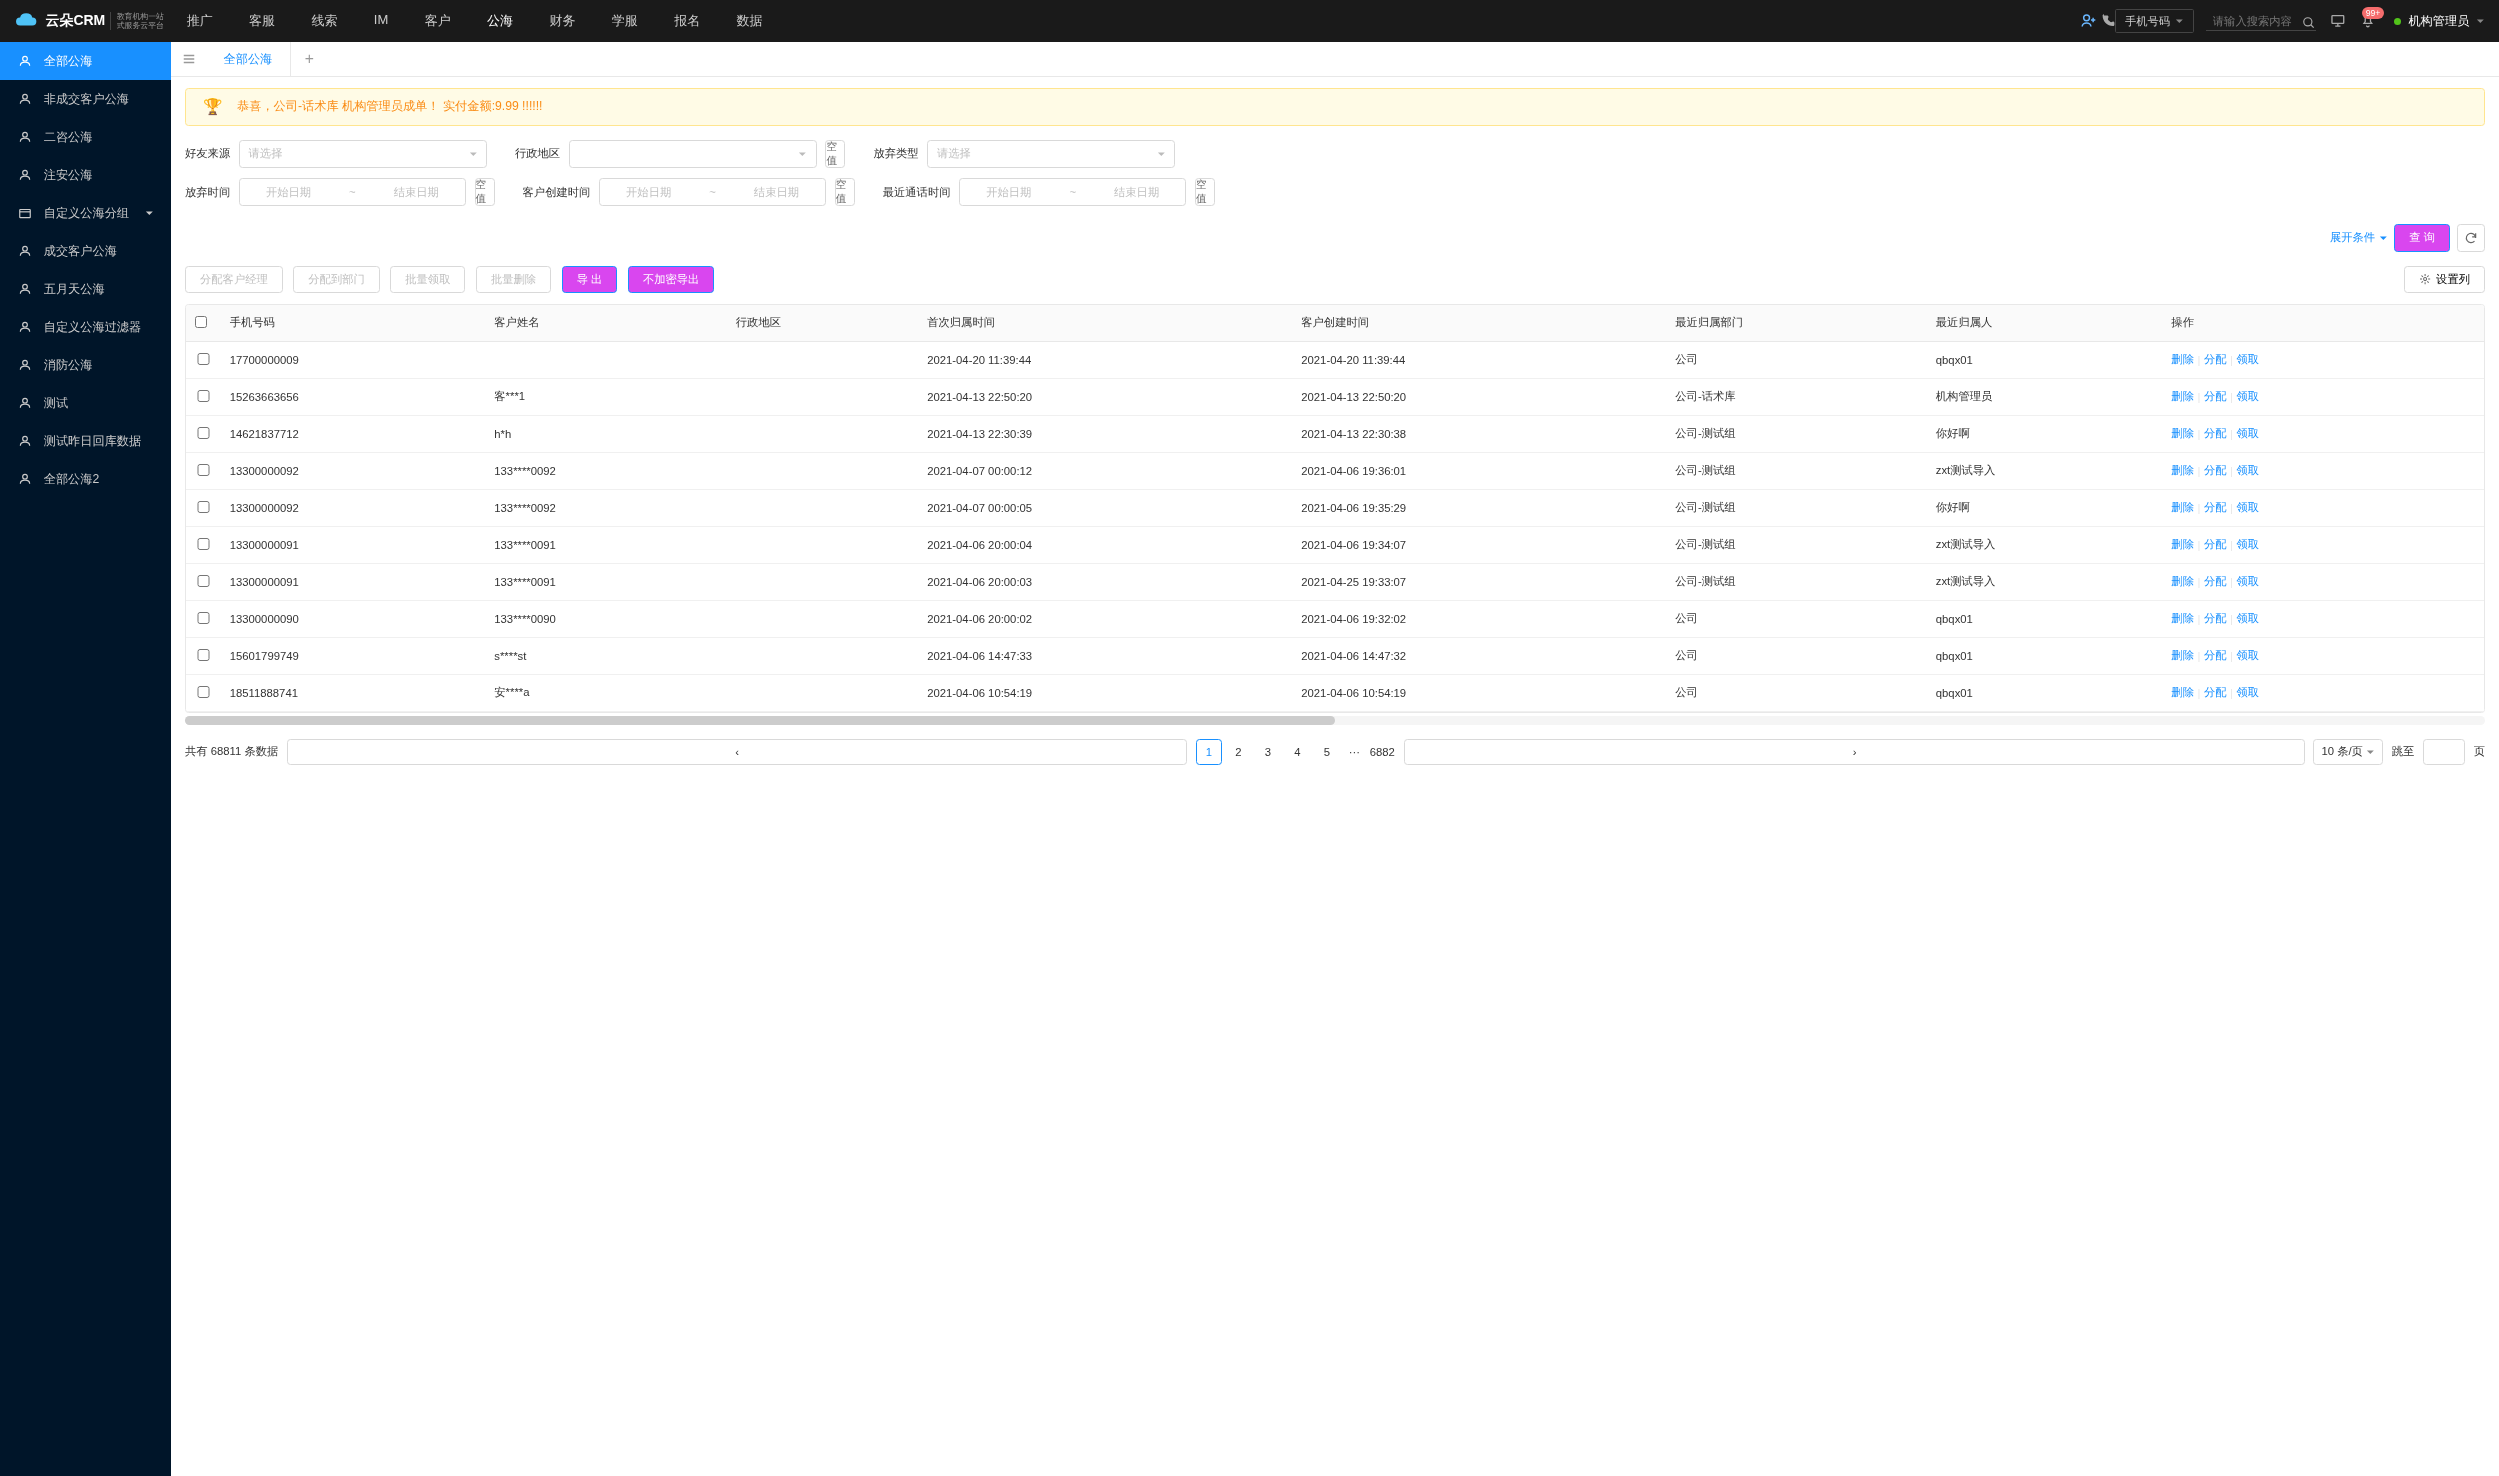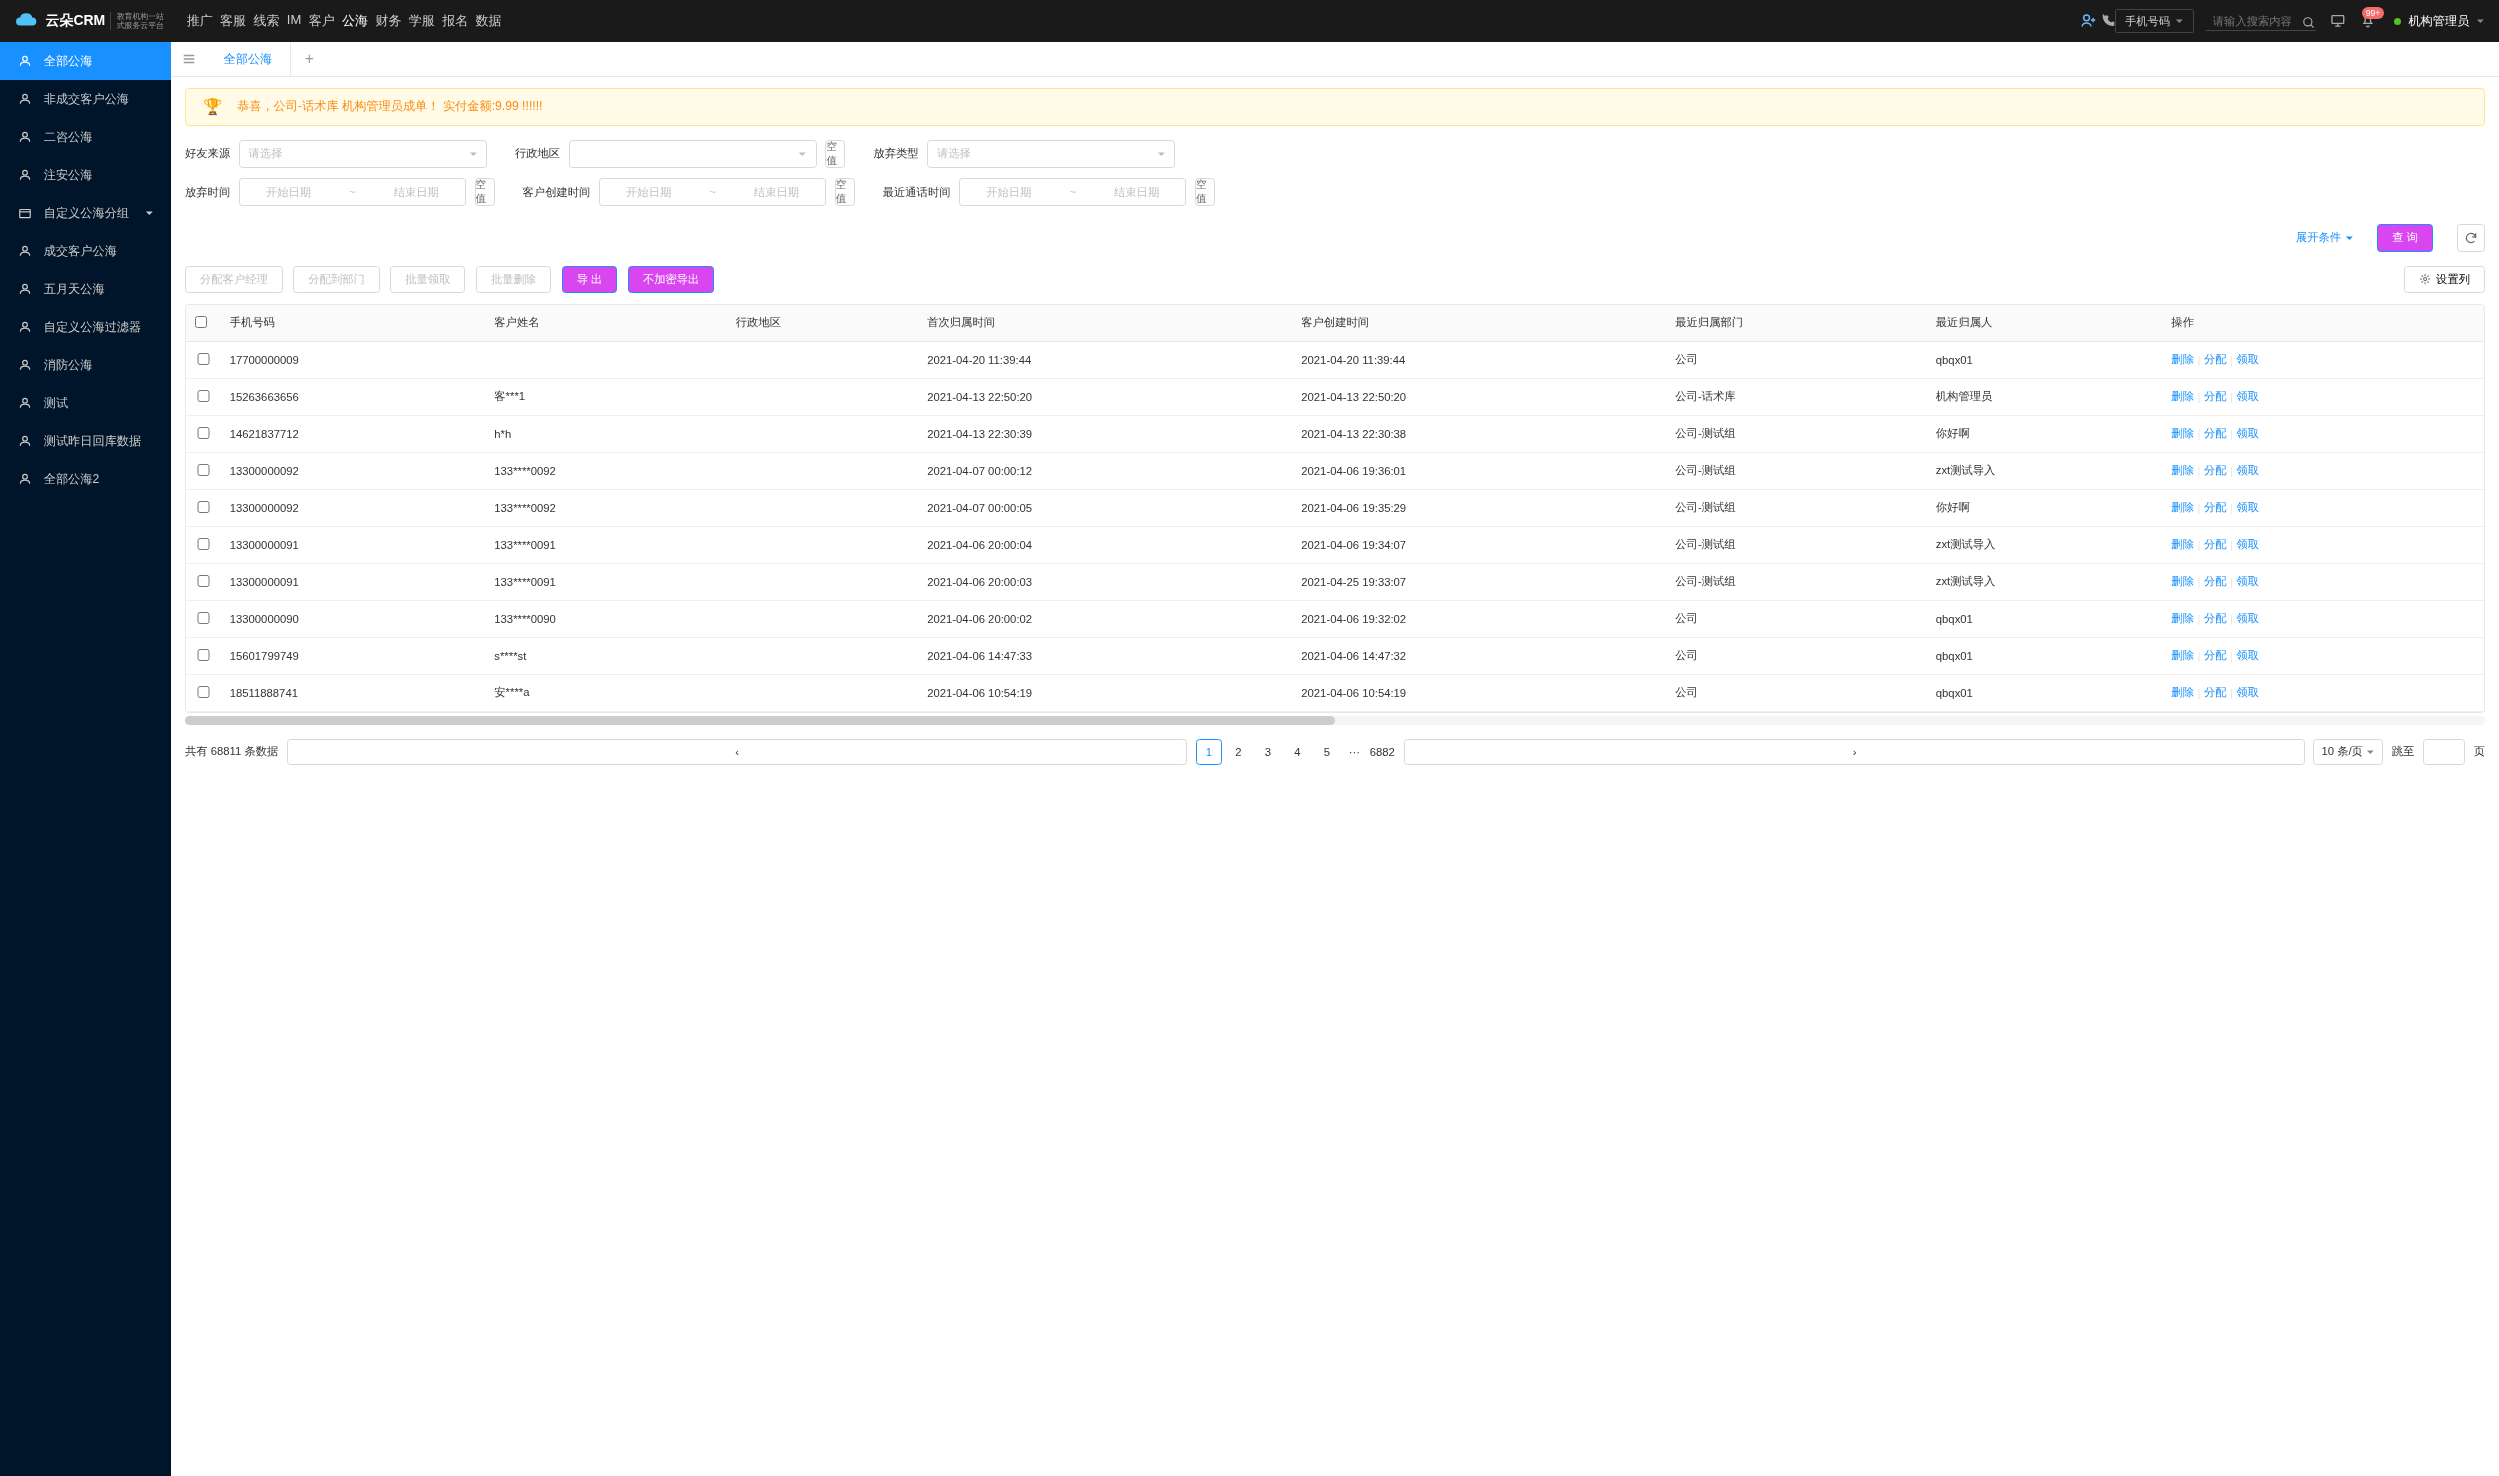--- a/index.html
+++ b/index.html
@@ -4,21 +4,21 @@
   <style>
     * { margin: 0; padding: 0; box-sizing: border-box; }
     body { font-family: -apple-system, "PingFang SC", "Microsoft YaHei", sans-serif; font-size: 12.2px; color: #333; background: #f5f5f5; }
     
     .header { height: 42px; background: #1a1a1a; display: flex; align-items: center; padding: 4px 14px; color: #fff; }
     .logo { display: flex; align-items: center; margin-right: 21px; }
     .logo-icon { width: 24.4px; height: 21px; margin-right: 7px; }
     .logo-text { font-size: 14px; font-weight: bold; }
     .logo-sub { font-size: 7.9px; color: #999; margin-left: 5.2px; border-left: 0.9px solid #444; padding-left: 5.2px; line-height: 1.2; }
     
-    .nav { display: flex; gap: 4px; flex: 1; }
+    .nav { display: flex; gap: 33px; flex: 1; }
     .nav-item { color: #ccc; cursor: pointer; font-size: 13px; padding: 3.5px 1.7px; }
     .nav-item.active { color: #fff; font-weight: 500; }
     
     .header-right { display: flex; align-items: center; gap: 12.2px; }
     .hr-icon { width: 17.5px; height: 17.5px; color: #aaa; cursor: pointer; display: flex; align-items: center; justify-content: flex-end; }
     .search-type { border: 0.9px solid #444; padding: 3.5px 8.7px; border-radius: 1.7px; color: #ccc; font-size: 11.3px; display: flex; align-items: center; gap: 5.2px; cursor: pointer; }
     .search-box { display: flex; align-items: flex-end; border-bottom: 0.9px solid #444; }
     .search-input { background: transparent; border: none; color: #ccc; padding: 3.5px 7px; width: 96px; outline: none; font-size: 11.3px; }
     .badge { position: relative; }
     .badge-num { position: absolute; top: -5.2px; right: -8.7px; background: #f56c6c; color: #fff; font-size: 8.7px; padding: 0.9px 3.5px; border-radius: 7px; }
@@ -47,21 +47,21 @@
     .alert-icon { color: #faad14; font-size: 15.7px; }
     .alert-text { color: #fa8c16; }
     
     .filters { display: flex; flex-wrap: wrap; gap: 10.5px 28px; margin-bottom: 10.5px; }
     .filter { display: flex; align-items: center; gap: 8.7px; }
     .filter-label { font-size: 11.3px; color: #333; white-space: nowrap; }
     .filter-select { width: 248px; height: 28px; border: 0.9px solid #d9d9d9; border-radius: 3.5px; padding: 0 8.7px; display: flex; align-items: center; justify-content: space-between; color: #bfbfbf; cursor: pointer; background: #fff; font-size: 11.3px; }
     .filter-date { width: 227px; height: 28px; border: 0.9px solid #d9d9d9; border-radius: 3.5px; padding: 0 7px; display: flex; align-items: center; color: #bfbfbf; background: #fff; font-size: 11.3px; justify-content: space-around; }
     .filter-null { width: 20px; height: 28px; border: 0.9px solid #d9d9d9; border-radius: 3.5px; display: flex; align-items: center; justify-content: center; background: #fff; font-size: 10.5px; color: #666; cursor: pointer; }
     
-    .filter-actions { display: flex; justify-content: flex-end; gap: 24px; margin-bottom: 14px; padding-top: 7px; }
+    .filter-actions { display: flex; justify-content: flex-end; gap: 7px; margin-bottom: 14px; padding-top: 7px; }
     .link-btn { color: #1890ff; cursor: pointer; display: flex; align-items: center; gap: 3.5px; font-size: 11.3px; }
     .btn { padding: 5.2px 14px; border-radius: 3.5px; cursor: pointer; border: 0.9px solid #d9d9d9; background: #fff; font-size: 11.3px; }
     .btn-primary { background: #d946ef; color: #fff; border-color: #1890ff; }
     .btn-icon { width: 28px; height: 28px; display: flex; align-items: center; justify-content: center; padding: 0; }
     .btn-disabled { color: #bfbfbf; cursor: not-allowed; }
     
     .toolbar { display: flex; gap: 10.5px; margin-bottom: 10.5px; align-items: center; }
     .toolbar-right { margin-left: auto; }
     .btn-col { display: flex; align-items: center; gap: 5.2px; }
     

